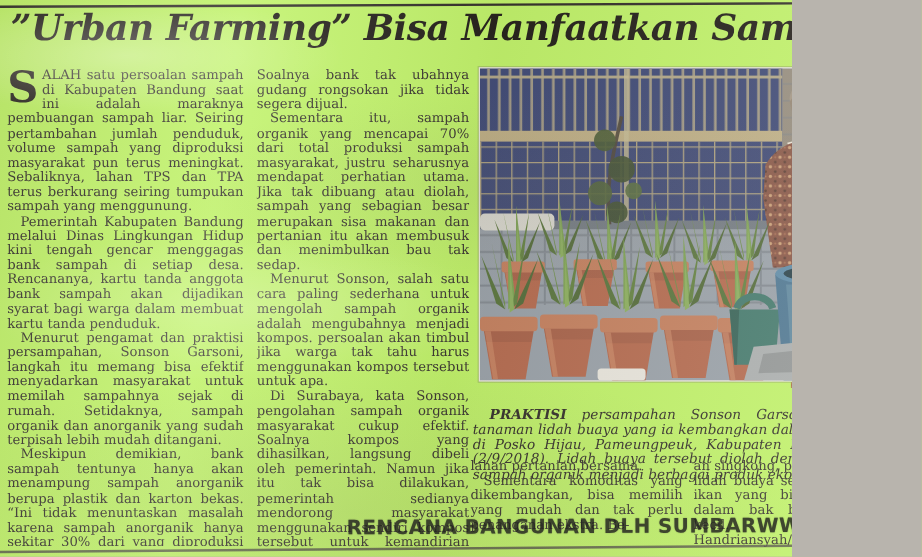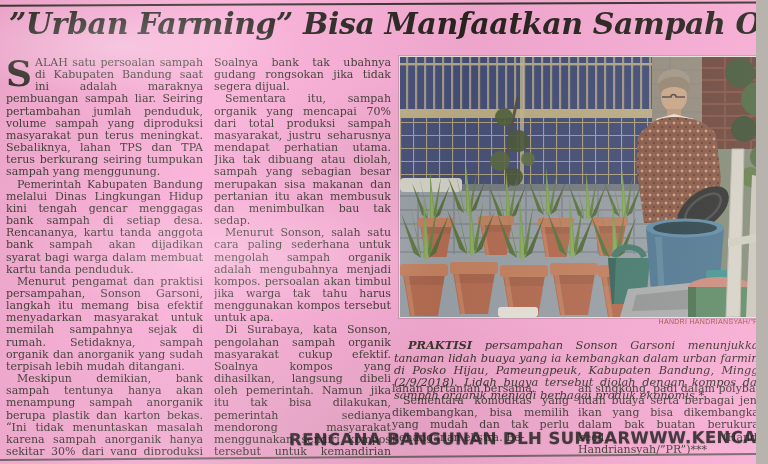--- a/index.html
+++ b/index.html
@@ -1,18 +1,18 @@
 <!DOCTYPE html>
 <html><head>
 <meta charset="utf-8">
 <style>
   html,body{margin:0;padding:0;background:#b8b4ad;}
   .page{
-    position:relative;width:756px;height:464px;overflow:hidden;
-    background:#f9a8d4;
+    position:relative;width:660px;height:464px;overflow:hidden;
+    background:#bef264;
     font-family:"DejaVu Serif","Liberation Serif",serif;
     color:#322e28;
   }
   .texture{
     position:absolute;inset:0;pointer-events:none;z-index:40;
     background:
       radial-gradient(ellipse 260px 70px at 16% 10%, rgba(255,255,255,.30), transparent 70%),
       radial-gradient(ellipse 420px 120px at 66% 34%, rgba(120,114,104,.10), transparent 70%),
       radial-gradient(ellipse 300px 90px at 30% 55%, rgba(255,255,255,.22), transparent 70%),
       radial-gradient(ellipse 520px 170px at 45% 92%, rgba(125,120,110,.12), transparent 72%),

